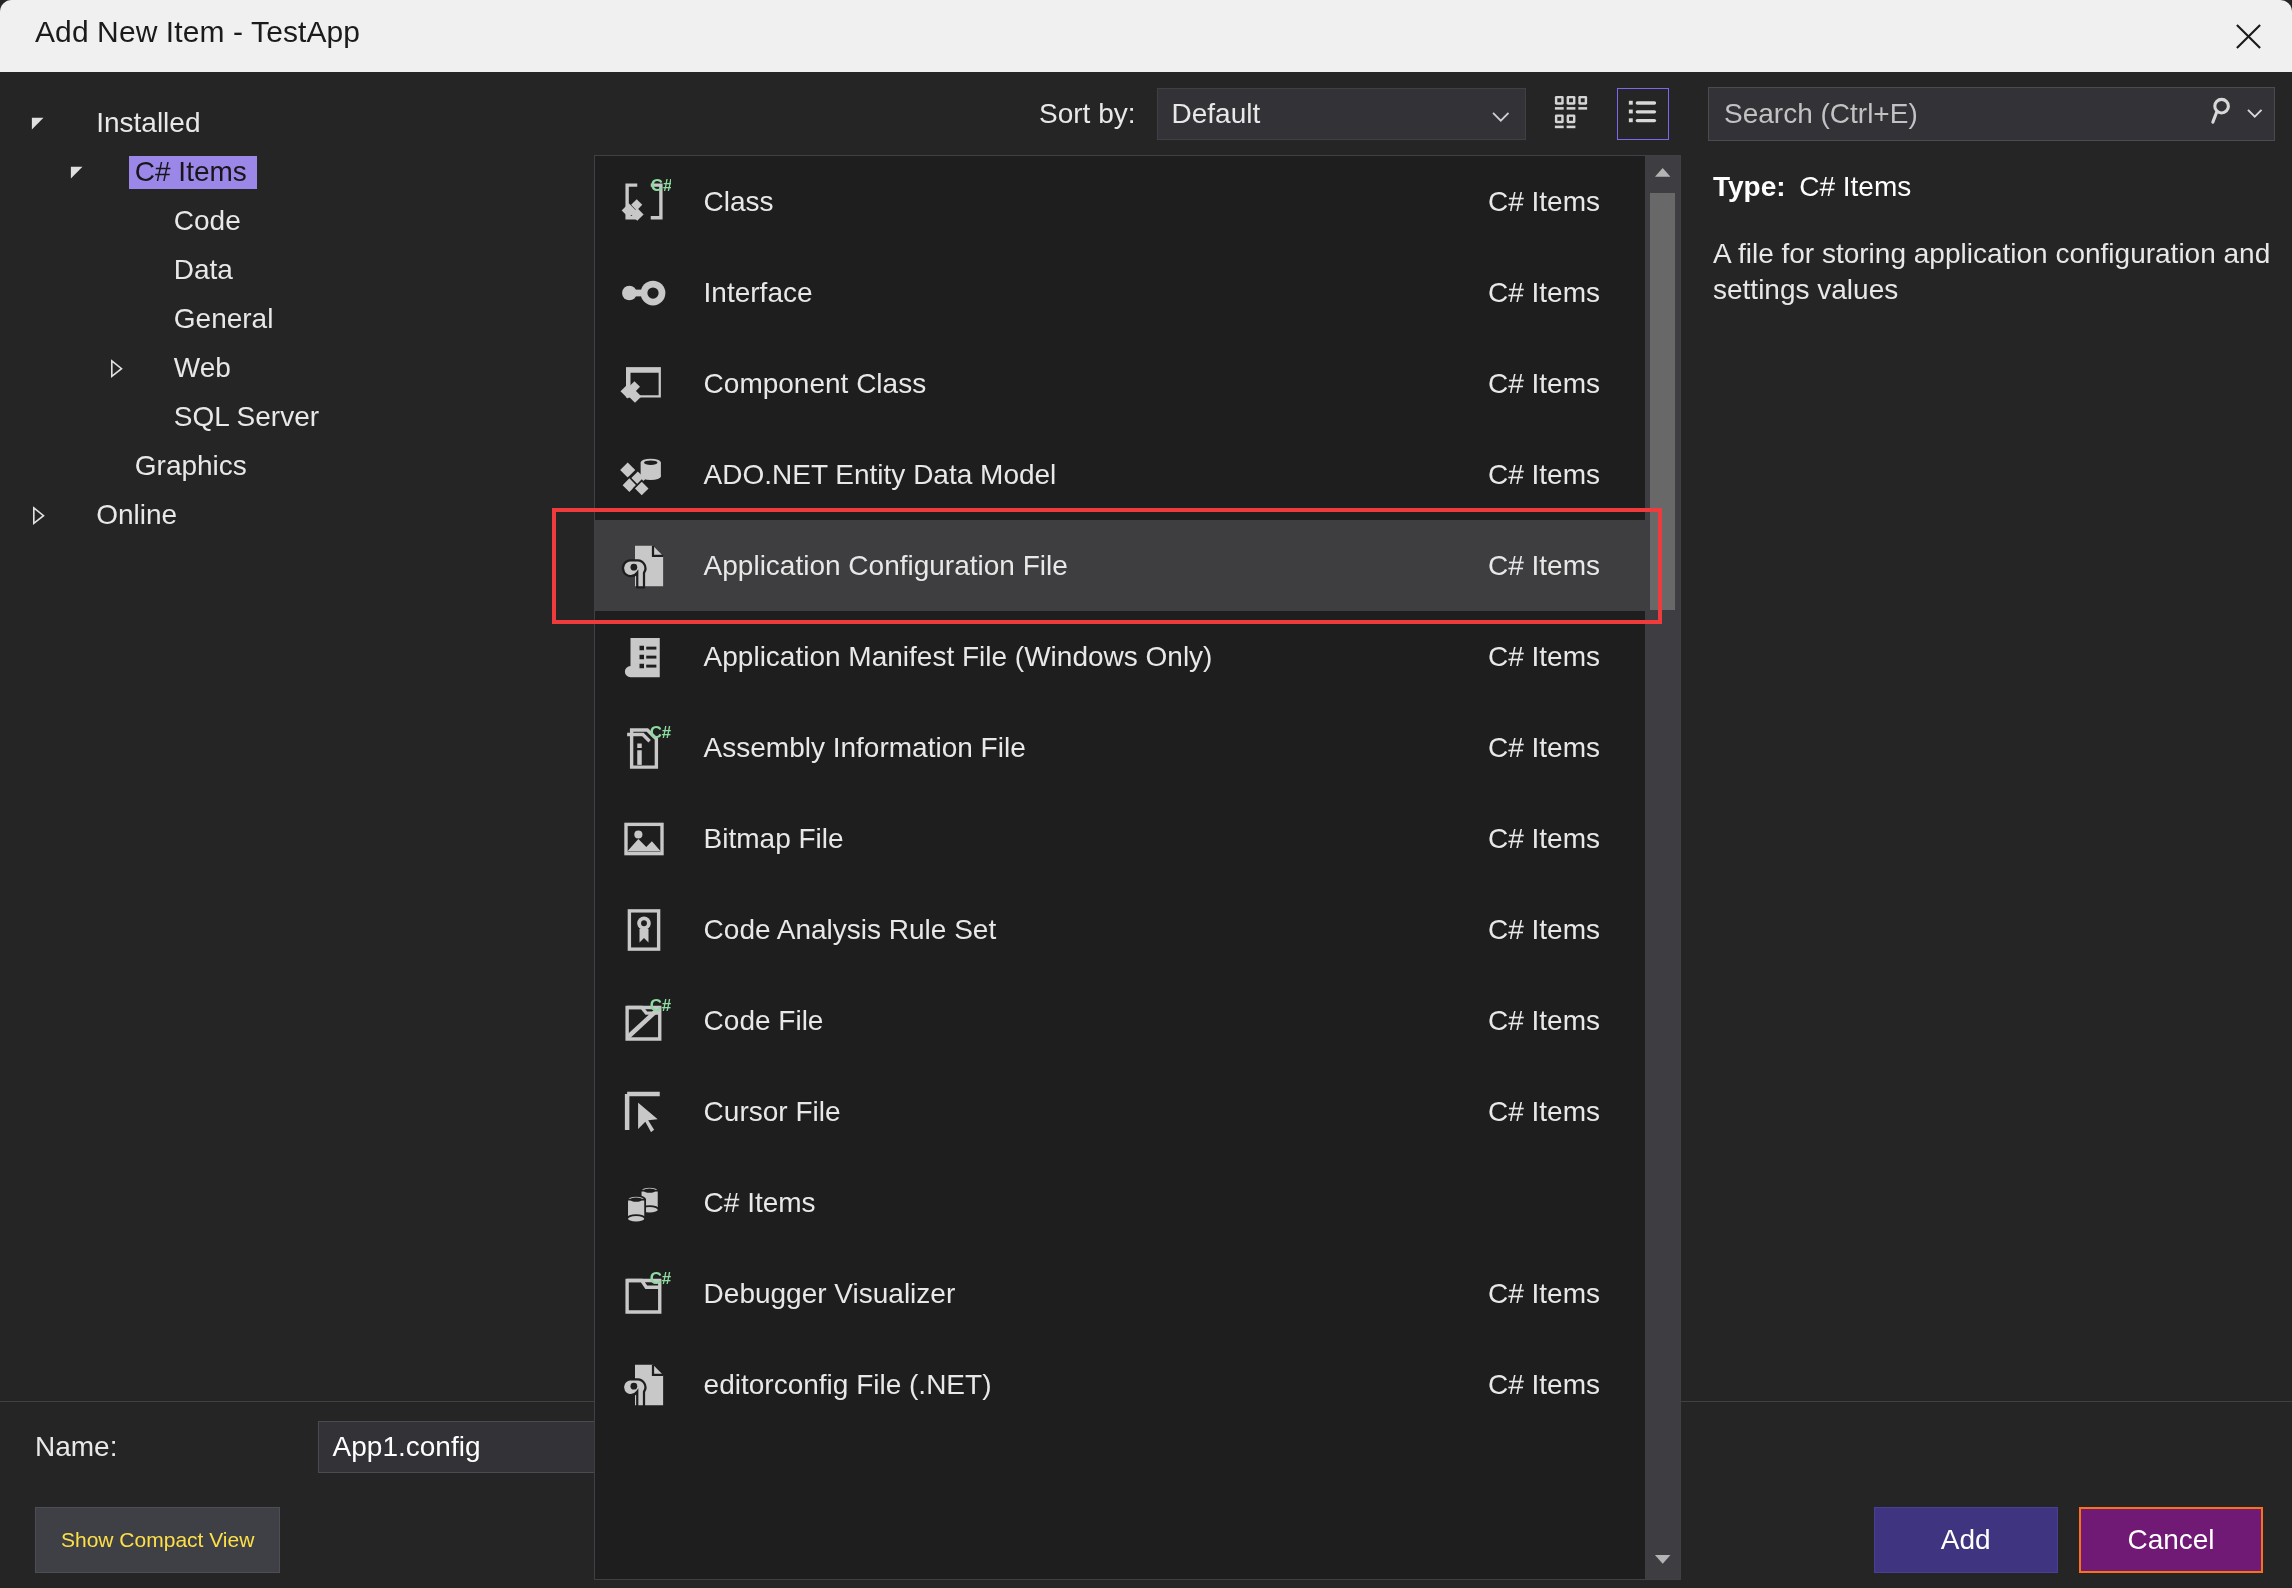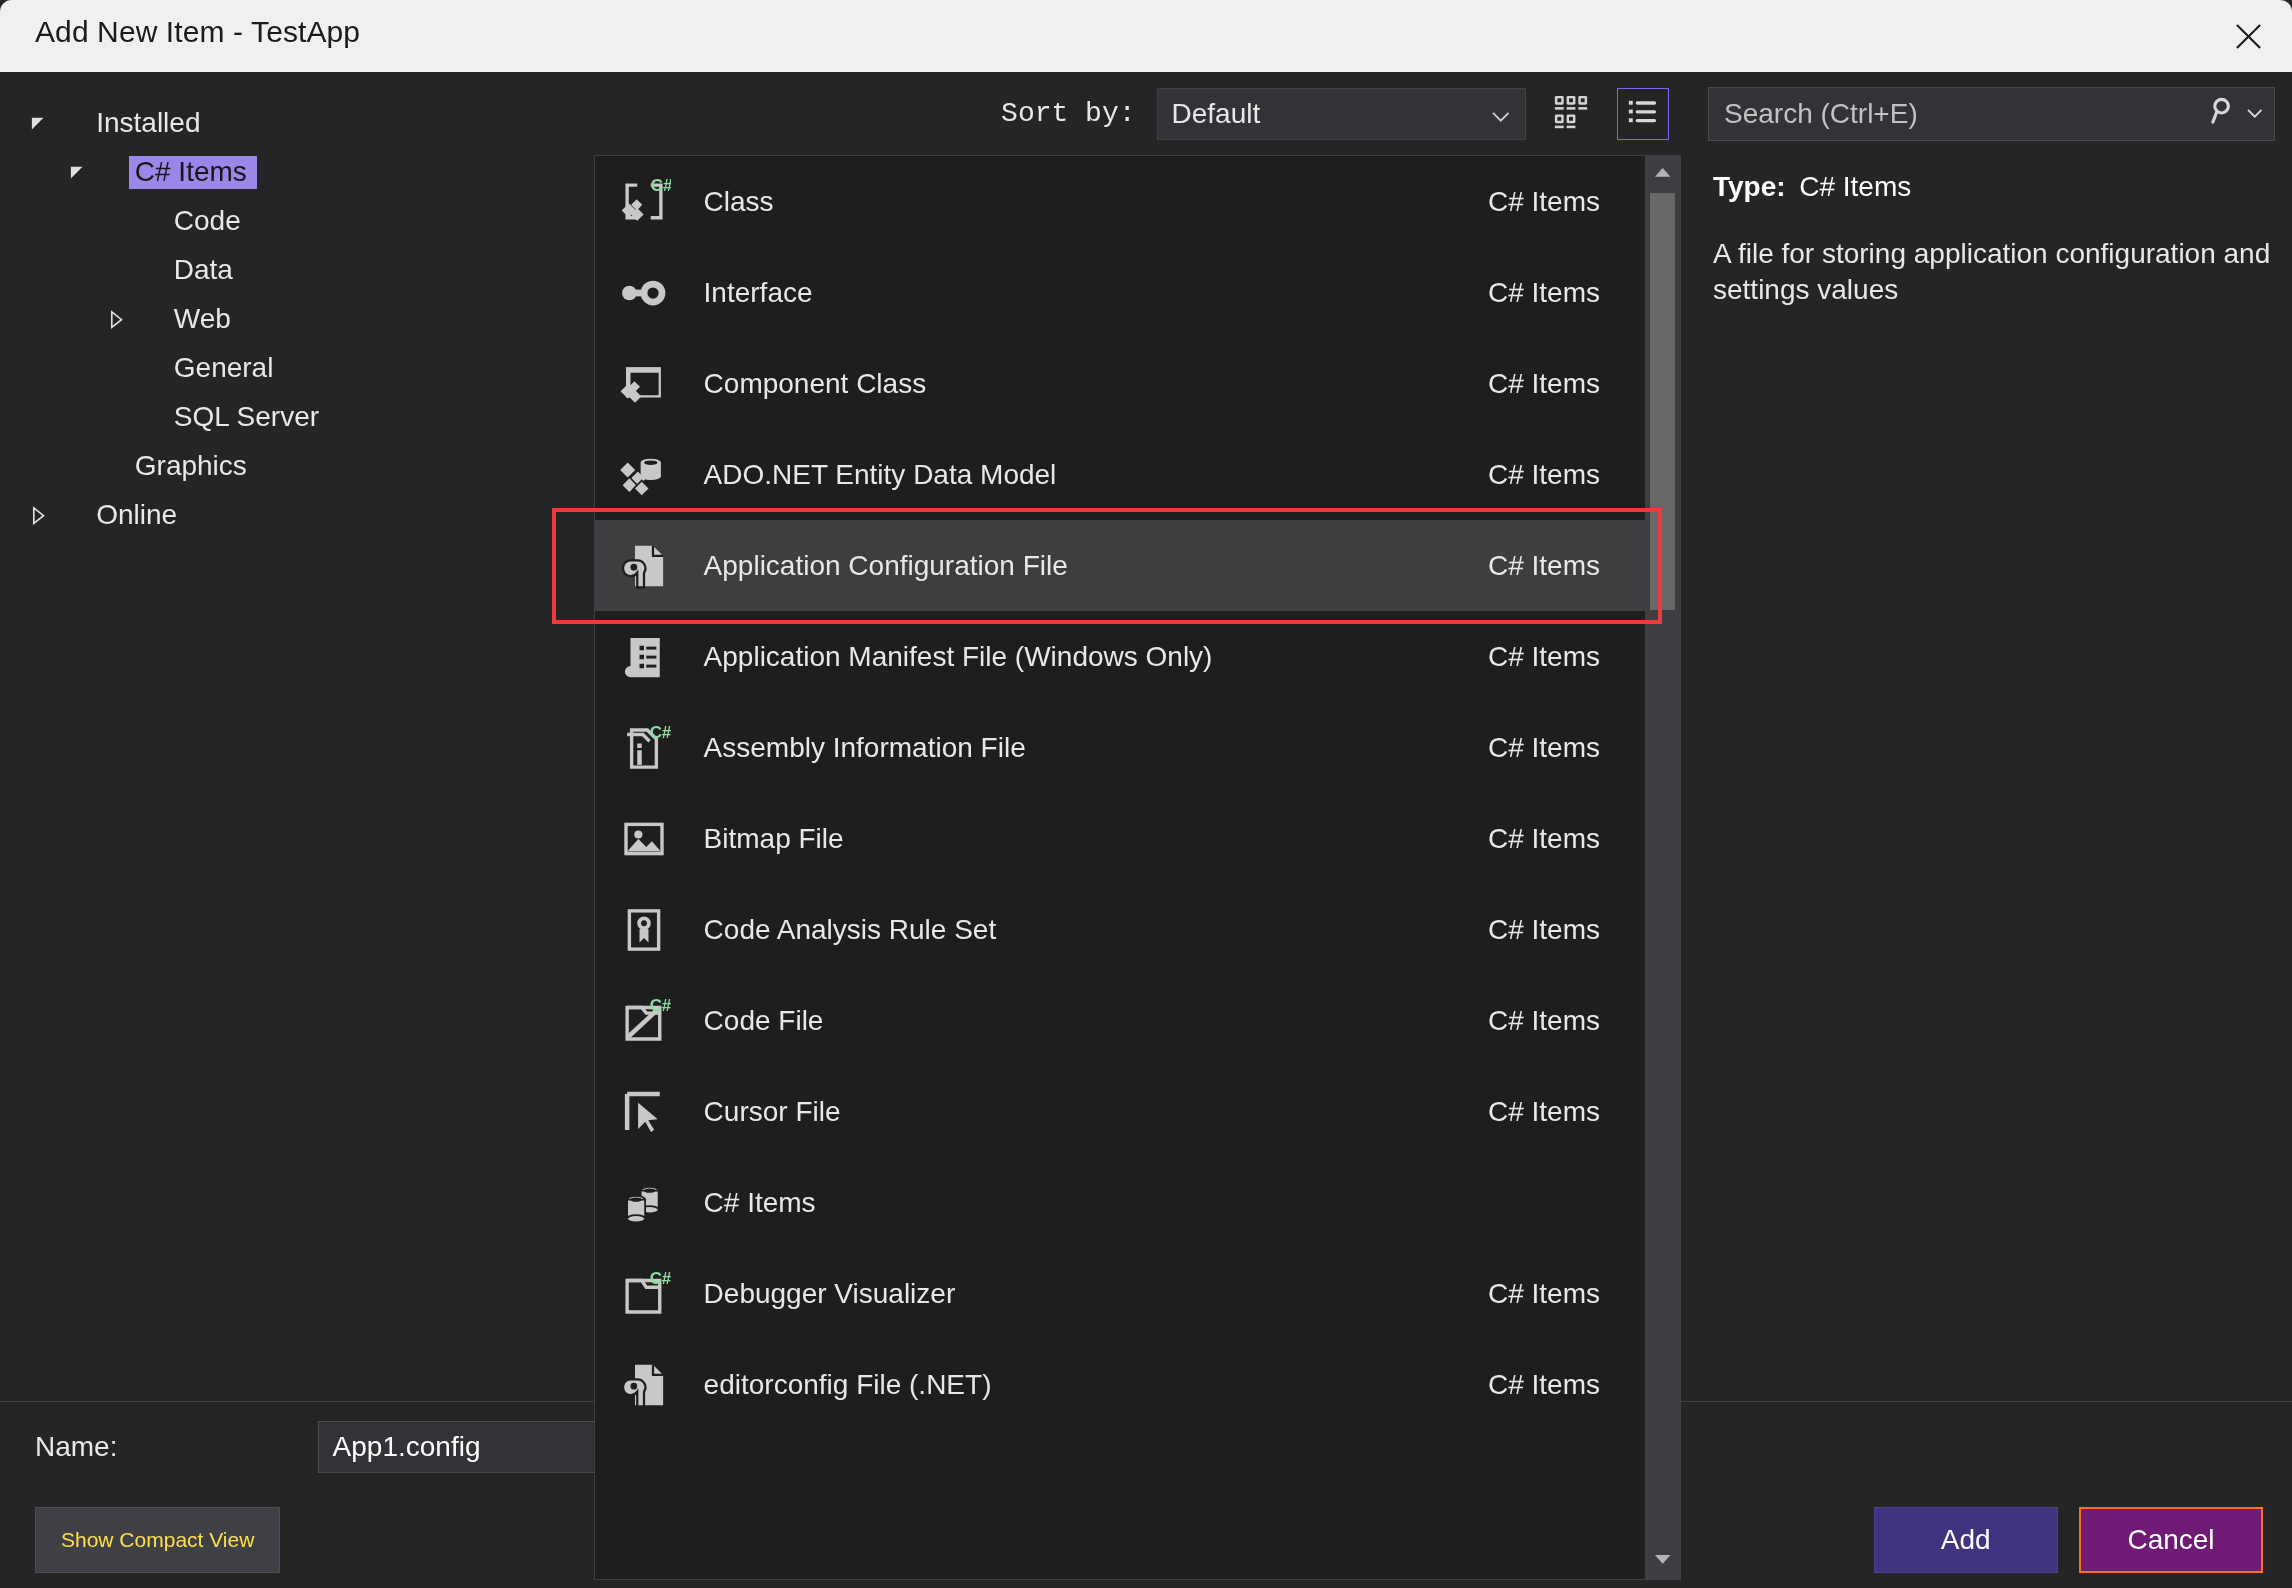--- a/index.html
+++ b/index.html
@@ -93,21 +93,20 @@
     display: flex;
     align-items: center;
     justify-content: flex-end;
     padding-right: 21.3px;
     gap: 13.6px;
   }
   #sortby-label {
     font-size: 28px;
     color: #e8e8e8;
     margin-right: 7.8px;
-    font-family: Liberation Mono, monospace;
   }
   #sortby-select {
     width: 369px;
     height: 52px;
     background: #333337;
     border: 1px solid #3f3f46;
     display: flex;
     align-items: center;
     padding: 0 13.6px;
     font-size: 28px;
@@ -322,30 +321,30 @@
         </div>
         <div class="tree-node lvl2">
           <span class="tw"></span>
           <span class="tree-label">Code</span>
         </div>
         <div class="tree-node lvl2">
           <span class="tw"></span>
           <span class="tree-label">Data</span>
         </div>
         <div class="tree-node lvl2">
+          <span class="tw"></span>
+          <span class="tree-label">General</span>
+        </div>
+        <div class="tree-node lvl2">
           <span class="tw">
             <svg width="21.3" height="21.3" viewBox="0 0 22 22">
               <path d="M6 3 L16 11 L6 19 Z" fill="none" stroke="#e0e0e0" stroke-width="1.7"></path>
             </svg>
           </span>
           <span class="tree-label">Web</span>
-        </div>
-        <div class="tree-node lvl2">
-          <span class="tw"></span>
-          <span class="tree-label">General</span>
         </div>
         <div class="tree-node lvl2">
           <span class="tw"></span>
           <span class="tree-label">SQL Server</span>
         </div>
         <div class="tree-node lvl1">
           <span class="tw"></span>
           <span class="tree-label">Graphics</span>
         </div>
         <div class="tree-node lvl0">

